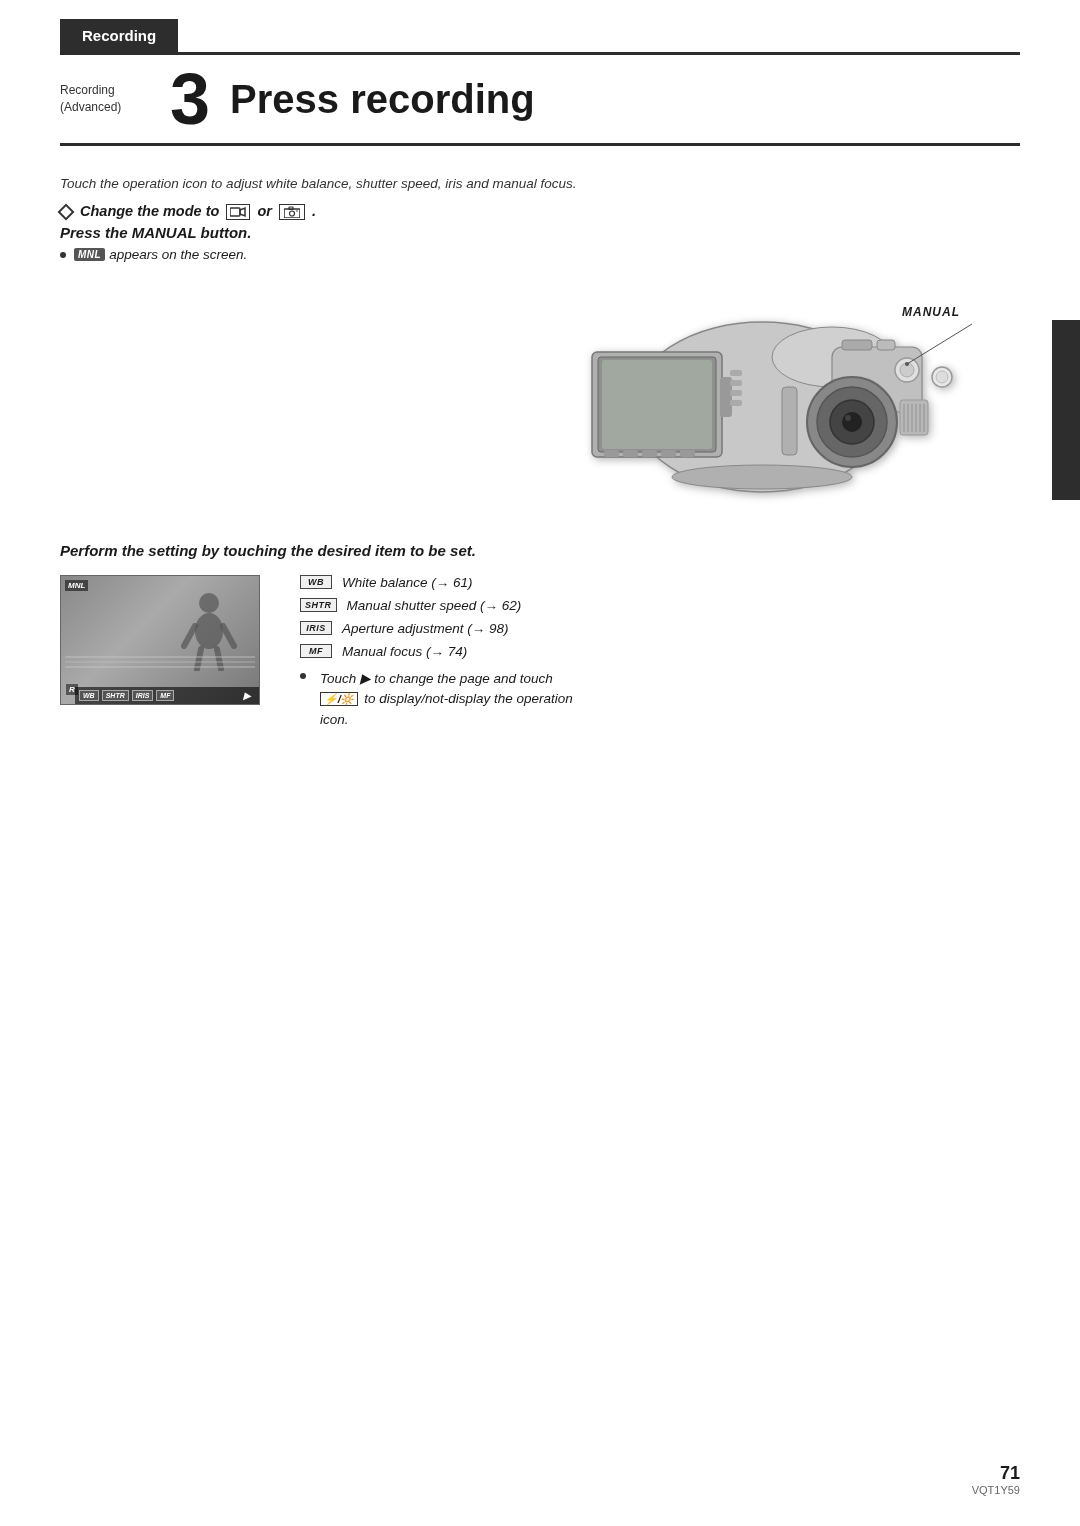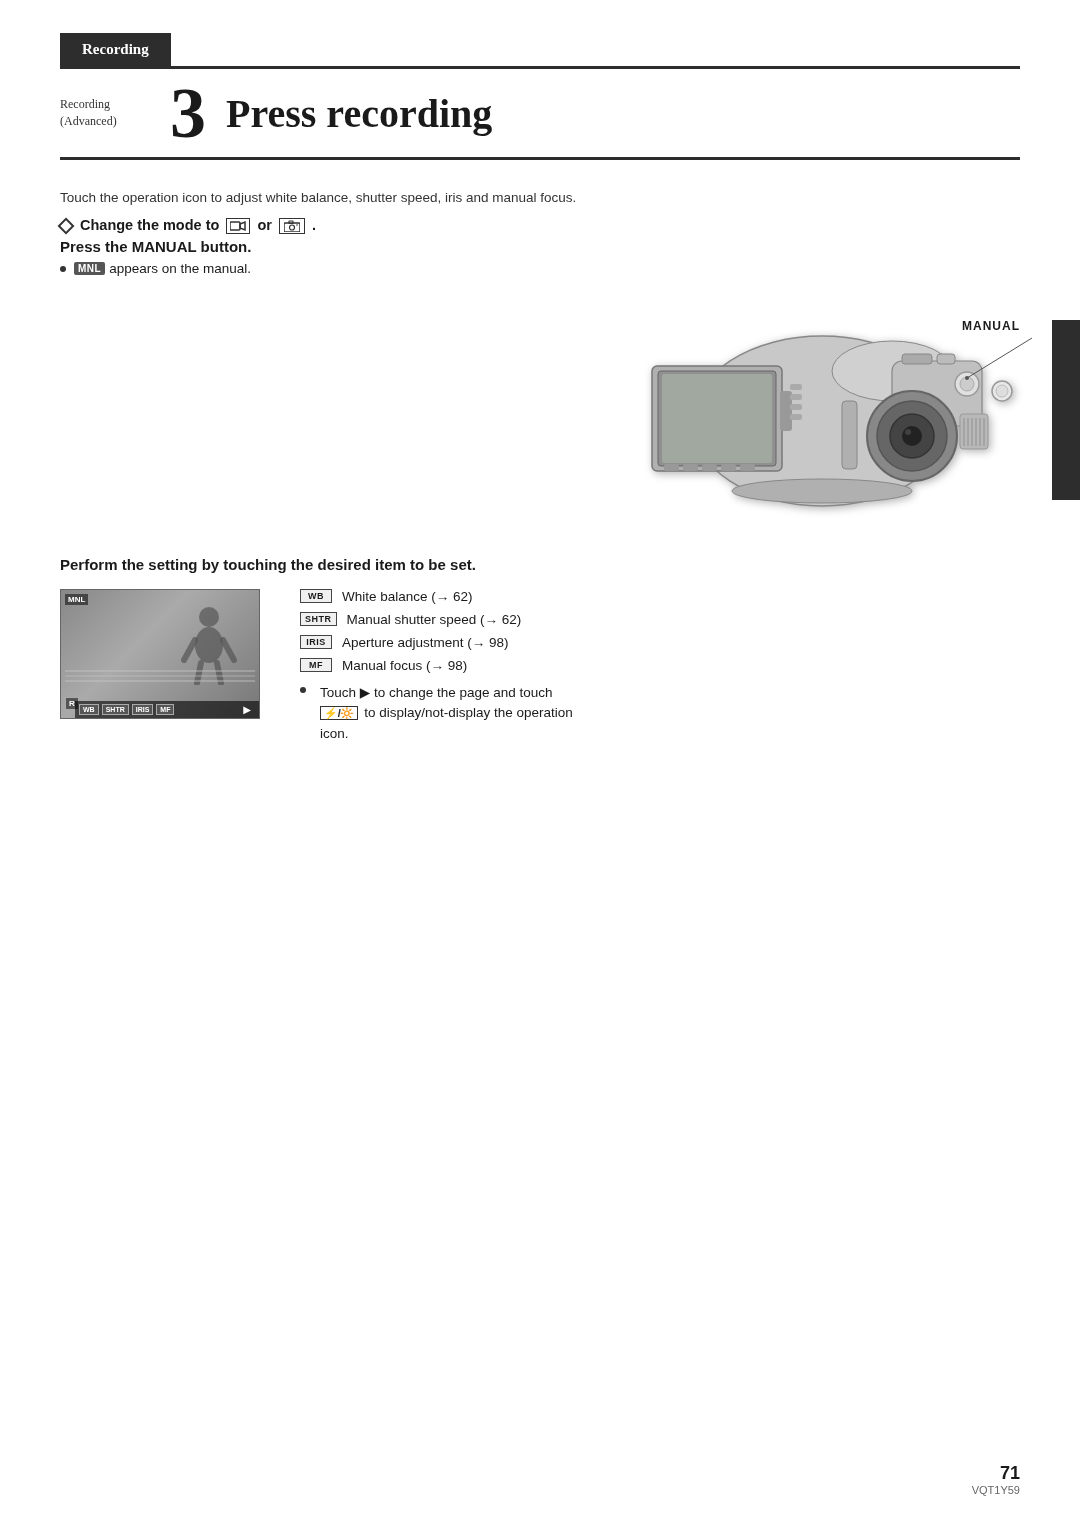--- a/index.html
+++ b/index.html
@@ -8,22 +8,21 @@
       min-height: 1526px;
       background: #ffffff;
       font-family: Arial, Helvetica, sans-serif;
       font-size: 14px;
       color: #1a1a1a;
       position: relative;
     }
 
     
     .header-section {
-      padding: 33px 60px 0 60px;
-      font-family: Liberation Serif, serif;
+      padding: 19px 60px 0 60px;
     }
 
     .recording-tab {
       display: inline-block;
       background: #2d2d2d;
       color: #ffffff;
       font-size: 15px;
       font-weight: bold;
       padding: 8px 22px;
       margin-bottom: 0;
@@ -64,21 +63,22 @@
       position: absolute;
       right: 0;
       top: 320px;
       width: 28px;
       height: 180px;
       background: #2d2d2d;
     }
 
     
     .main-content {
-      padding: 30px 28px 40px 60px;
+      padding: 30px 88px 40px 60px;
+      font-style: italic;
     }
 
     .intro-text {
       font-size: 13.5px;
       color: #333;
       margin-bottom: 12px;
     }
 
     .step-line {
       display: flex;
@@ -293,21 +293,21 @@
       </span>
       <span>.</span>
     </span>
   </div>
 
   <div>
     <div class="step-heading">Press the MANUAL button.</div>
     <div class="bullet-item">
       <span class="bullet-dot"></span>
       <span class="mnl-badge">MNL</span>
-      <span>appears on the manual.</span>
+      <span>appears on the screen.</span>
     </div>
   </div>
 
   <div class="camera-diagram-area">
     <div class="camera-image-area">
 
       <svg width="460" height="210" viewBox="0 0 460 210" class="camera-graphic">
 
         <ellipse cx="240" cy="115" rx="130" ry="85" fill="#c8c8c8" stroke="#888" stroke-width="1.5"></ellipse>
 
@@ -408,36 +408,36 @@
             <span style="background:#555;color:white;font-size:7px;font-weight:bold;padding:1px 3px;border:1px solid #aaa;">MF</span>
             <span style="color:white;font-size:10px;margin-left:auto;padding-right:4px;">▶</span>
           </div>
         </div>
       </div>
 
       <div class="feature-list">
 
         <div class="feature-item">
           <span class="feature-badge">WB</span>
-          <span class="feature-text">White balance (→ 62)</span>
+          <span class="feature-text">White balance (→ 61)</span>
         </div>
 
         <div class="feature-item">
           <span class="feature-badge">SHTR</span>
           <span class="feature-text">Manual shutter speed (→ 62)</span>
         </div>
 
         <div class="feature-item">
           <span class="feature-badge">IRIS</span>
           <span class="feature-text">Aperture adjustment (→ 98)</span>
         </div>
 
         <div class="feature-item">
           <span class="feature-badge">MF</span>
-          <span class="feature-text">Manual focus (→ 98)</span>
+          <span class="feature-text">Manual focus (→ 74)</span>
         </div>
 
         <div class="touch-note-bullet" style="margin-top:10px;">
           <span class="bullet-dot" style="margin-top:4px;"></span>
           <div style="font-size:13.5px;line-height:1.5;">
             Touch ▶ to change the page and touch<br>
             <span style="font-weight:bold;border:1px solid #333;padding:0 3px;font-size:11px;margin-right:2px;">⚡/🔆</span> to display/not-display the operation<br>
             icon.
           </div>
         </div>

